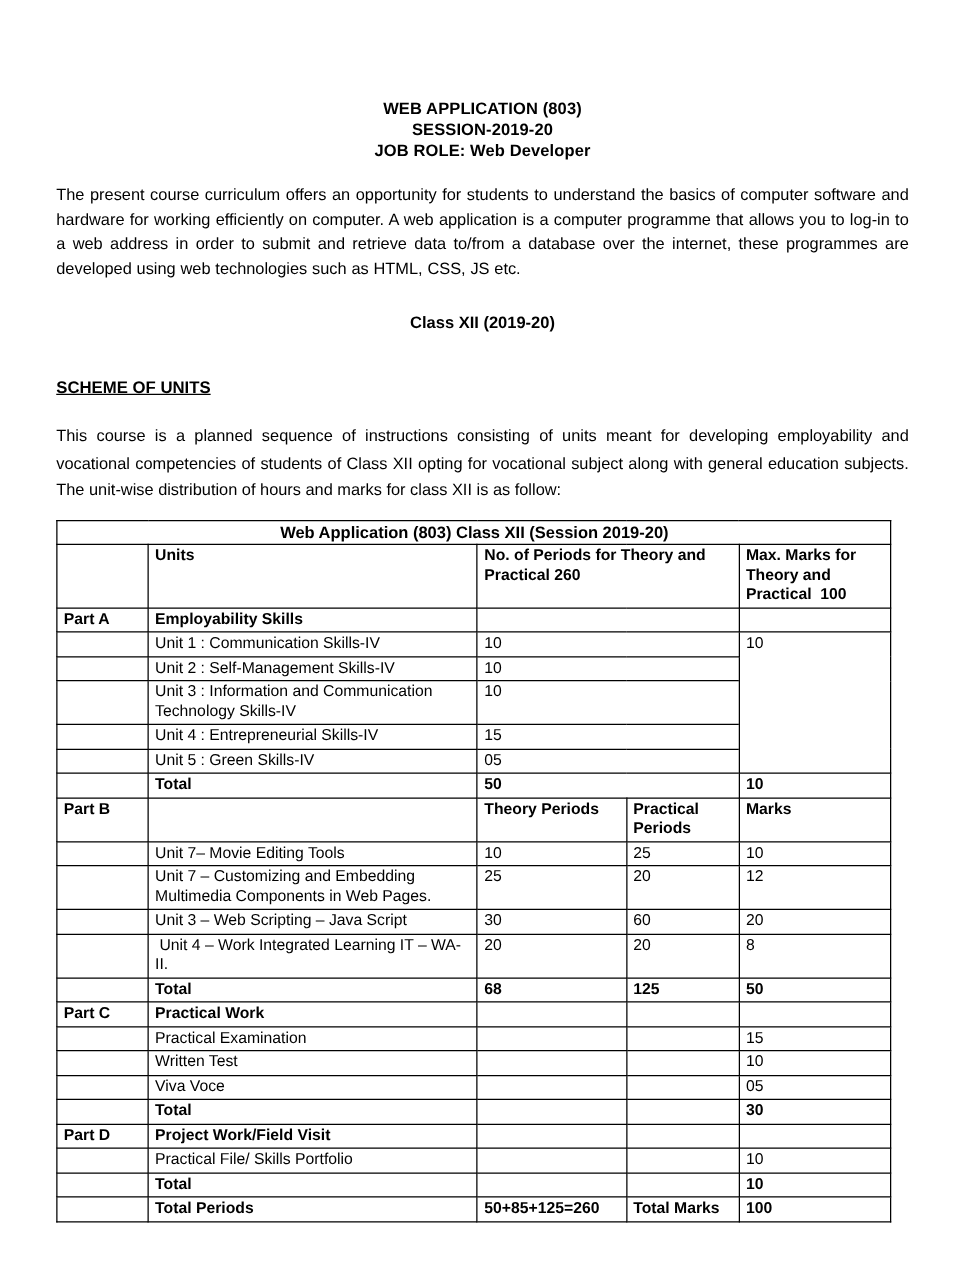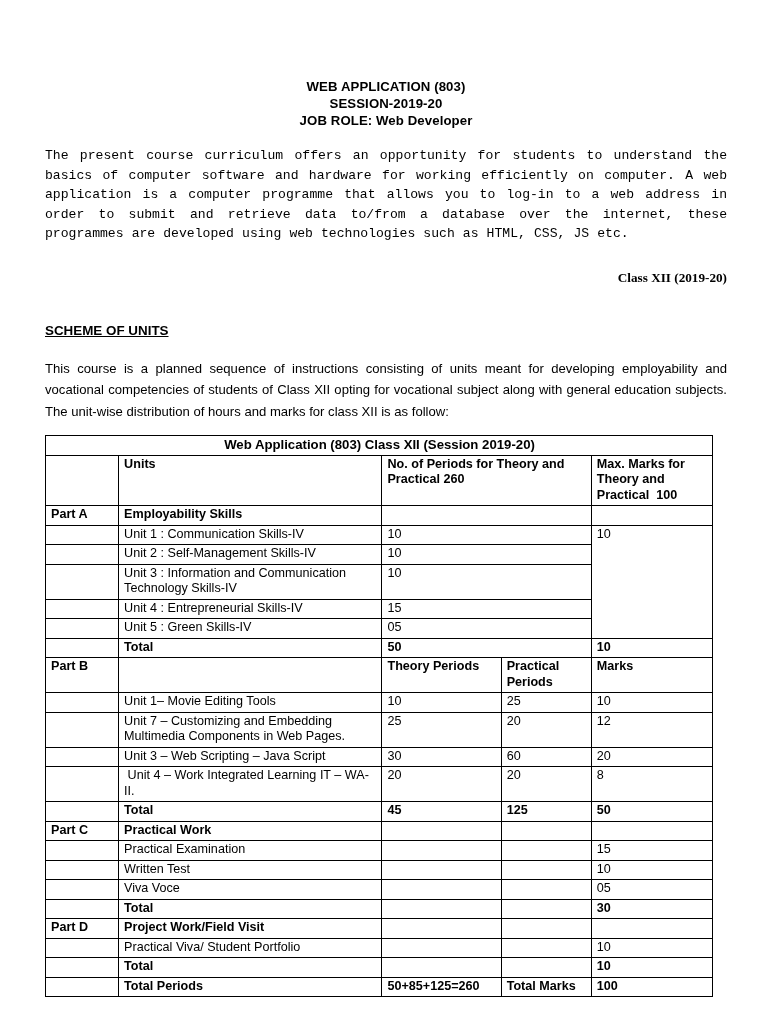--- a/index.html
+++ b/index.html
@@ -41,29 +41,27 @@
   .doc-heading div { white-space: pre; }
 
   
   .intro-para {
     margin-top: 17px;
     text-align: justify;
     text-align-last: left;
     font-size: 13.1px;
     line-height: 19.5px;
     word-spacing: 0.2px;
-    font-family: Liberation Mono, monospace;
   }
 
   .class-line {
     margin-top: 26px;
-    text-align: right;
+    text-align: center;
     font-weight: bold;
     font-size: 13.2px;
-    font-family: Liberation Serif, serif;
   }
 
   .total-marks-line {
     margin-top: 24px;
     font-weight: bold;
     font-size: 13.2px;
   }
 
   .scheme-title {
     margin-top: 37px;
@@ -208,21 +206,21 @@
           <tr class="two-line">
             <td class="bold">Part B</td>
             <td></td>
             <td class="ctr bold">Theory Periods</td>
             <td class="ctr bold">Practical Periods</td>
             <td class="ctr bold">Marks</td>
           </tr>
 
           <tr>
             <td></td>
-            <td>Unit 1–  Movie Editing Tools</td>
+            <td>Unit 7–  Movie Editing Tools</td>
             <td class="ctr">10</td>
             <td class="ctr">25</td>
             <td class="ctr">10</td>
           </tr>
           <tr class="two-line">
             <td></td>
             <td>Unit 7 – Customizing and Embedding Multimedia Components in Web Pages.</td>
             <td class="ctr btm-num">25</td>
             <td class="ctr btm-num">20</td>
             <td class="ctr btm-num">12</td>
@@ -238,21 +236,21 @@
             <td></td>
             <td class="nowrapcell"> Unit 4 – Work Integrated Learning IT – WA-II.</td>
             <td class="ctr btm-num">20</td>
             <td class="ctr btm-num">20</td>
             <td class="ctr btm-num">8</td>
           </tr>
 
           <tr>
             <td></td>
             <td class="bold">Total</td>
-            <td class="ctr bold">45</td>
+            <td class="ctr bold">68</td>
             <td class="ctr bold">125</td>
             <td class="ctr bold">50</td>
           </tr>
 
           <tr>
             <td class="bold">Part C</td>
             <td class="bold">Practical Work</td>
             <td></td>
             <td></td>
             <td></td>
@@ -288,21 +286,21 @@
 
           <tr>
             <td class="bold">Part D</td>
             <td class="bold">Project Work/Field Visit</td>
             <td></td>
             <td></td>
             <td></td>
           </tr>
           <tr>
             <td></td>
-            <td>Practical Viva/ Student Portfolio</td>
+            <td>Practical File/ Skills Portfolio</td>
             <td></td>
             <td></td>
             <td class="ctr">10</td>
           </tr>
           <tr>
             <td></td>
             <td class="bold">Total</td>
             <td></td>
             <td></td>
             <td class="ctr bold">10</td>

